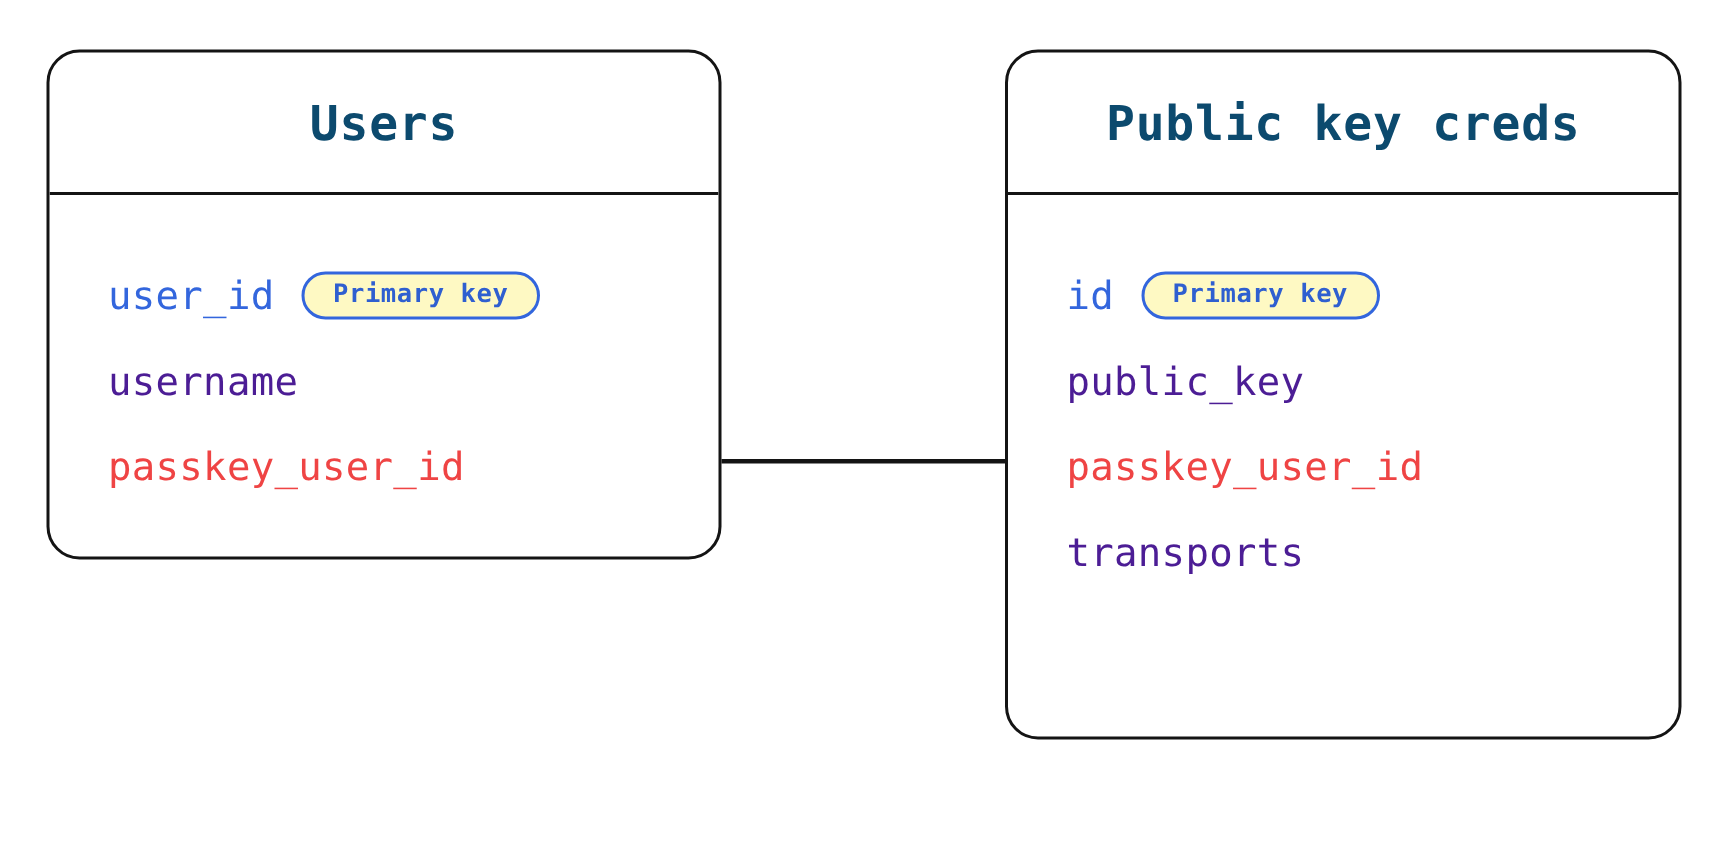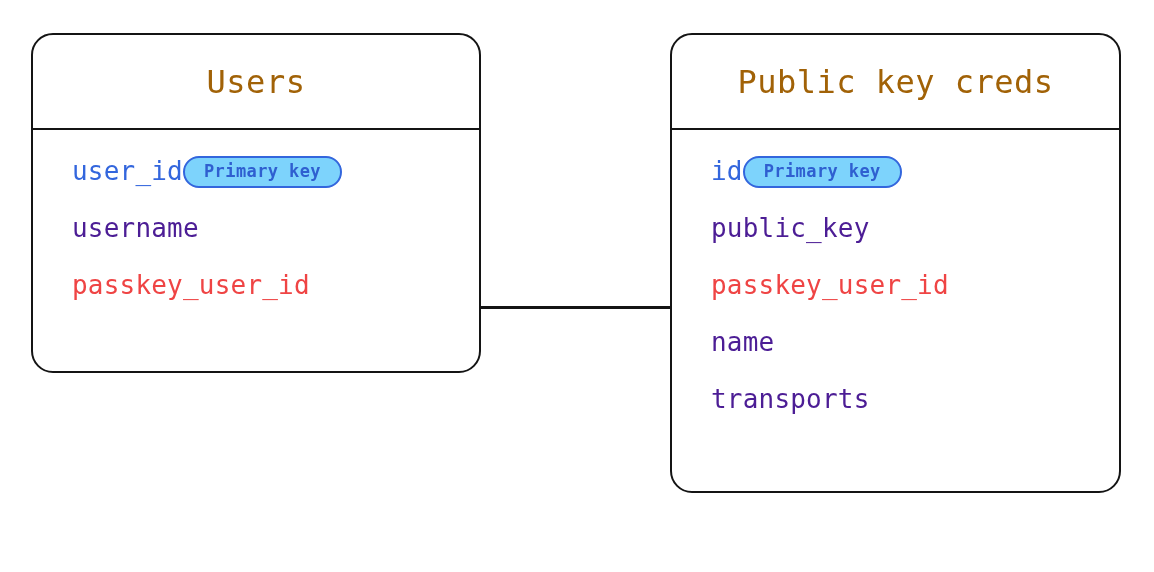--- a/index.html
+++ b/index.html
@@ -37,35 +37,36 @@
     box-sizing: border-box;
     height: 95px;
     display: flex;
     align-items: center;
     justify-content: center;
     border-bottom: 2.5px solid #141414;
   }
 
   .entity-title {
     font-size: 32px;
-    font-weight: normal;
-    color: #a16207;
+    font-weight: bold;
+    color: #0c4a6e;
     letter-spacing: 0.5px;
     white-space: nowrap;
   }
 
   .entity-fields {
     padding-top: 26px;
     padding-left: 39px;
   }
 
   .field-row {
     height: 57px;
     display: flex;
-    align-items: flex-start;
+    align-items: flex-end;
+    gap: 18px;
   }
 
   .field-name {
     font-size: 26px;
     color: #4c1d95;
     white-space: nowrap;
     letter-spacing: 0.2px;
   }
   .field-name.pk   { color: #3366dd; }
   .field-name.fk   { color: #ef4444; }
@@ -75,21 +76,21 @@
     box-sizing: border-box;
     border: 2.5px solid #3366dd;
     border-radius: 999px;
     color: #2f5fd0;
     font-size: 17px;
     font-weight: bold;
     letter-spacing: 0.4px;
     padding: 5px 19px 6px;
     line-height: 1;
     white-space: nowrap;
-    background: #7dd3fc;
+    background: #fef9c3;
   }
 
   
   .connector {
     position: absolute;
     background: #141414;
     height: 2.5px;
   }
 </style>
 </head>
@@ -138,23 +139,20 @@
 
       <div class="field-row">
         <span class="field-name">public_key</span>
       </div>
 
       <div class="field-row">
         <span class="field-name fk">passkey_user_id</span>
       </div>
 
 
-      <div class="field-row">
-        <span class="field-name">name</span>
-      </div>
 
       <div class="field-row">
         <span class="field-name">transports</span>
       </div>
 
     </div>
   </div>
 
 </div>
 

